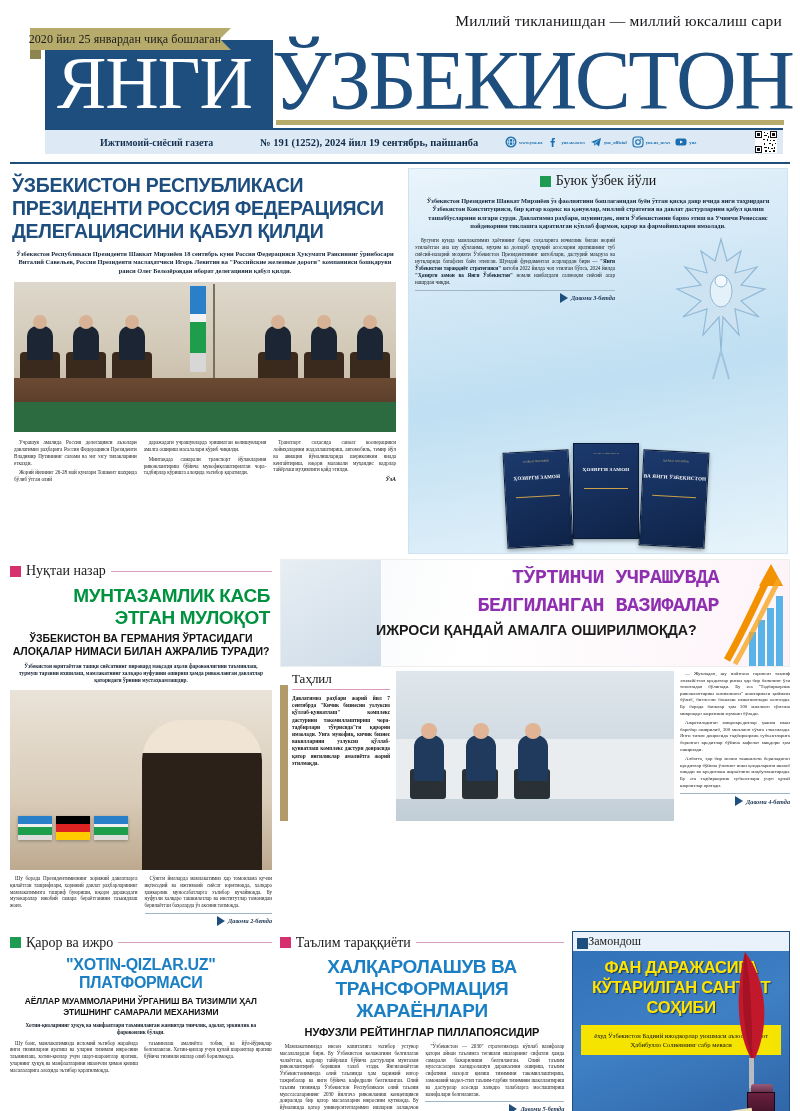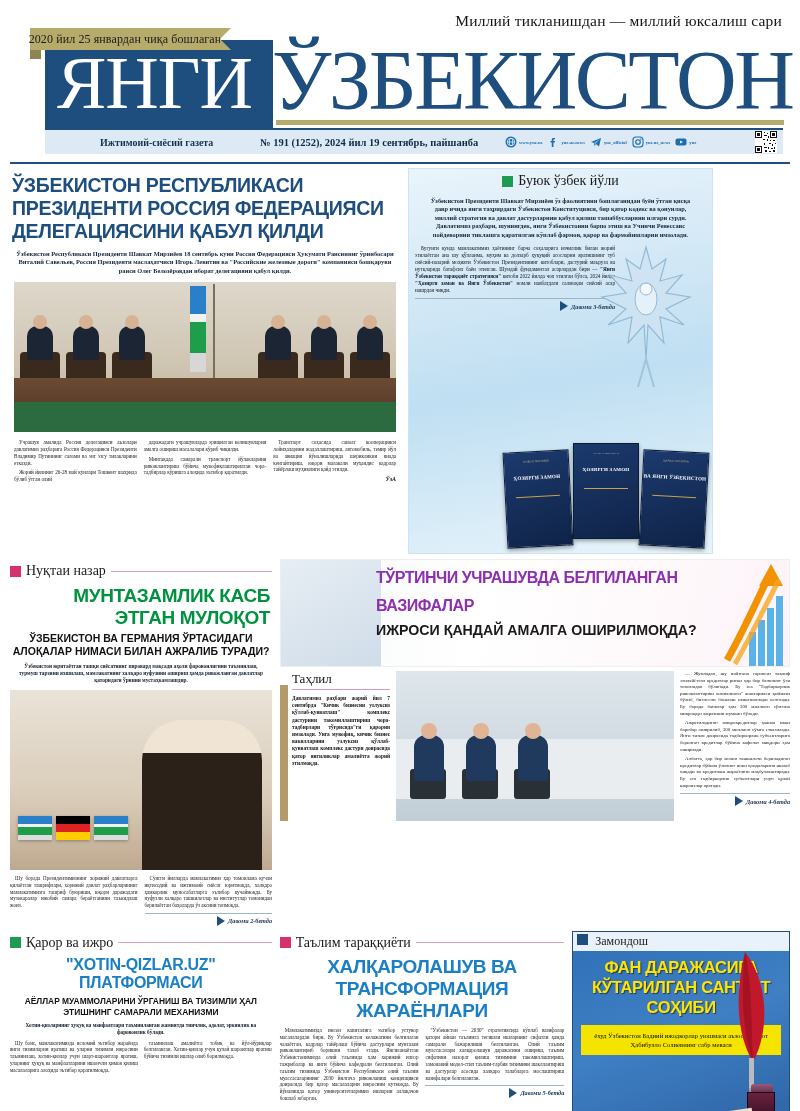--- a/index.html
+++ b/index.html
@@ -68,21 +68,21 @@
   .qr { position:absolute; right:6px; width:22px; height:22px; }
 
   .rule-blue { height:2px; background:#1d4e7e; margin:2px 10px 0 10px; }
 
   
   .body-wrap { position:relative; padding:4px 10px 0 10px; }
 
   
   .toprow { display:flex; gap:8px; }
   .col-left { width:390px; }
-  .col-right { width:305px; position:relative; }
+  .col-right { width:380px; position:relative; }
 
   
   .lead-h1 {
     color:#1d4e7e; font-family:"Liberation Sans", sans-serif;
     font-weight:bold; font-size:19.5px; line-height:23px;
     text-align:left; letter-spacing:-.3px; padding:6px 2px 0 2px;
   }
   .lead-lede {
     font-size:6.4px; line-height:8.4px; text-align:center;
     color:#14263c; font-weight:bold; padding:7px 6px 5px 6px;
@@ -168,23 +168,23 @@
               background:linear-gradient(180deg,#eae3d8 0%, #d9ccb9 60%, #bda98f 100%); }
   .nz-kids { position:absolute; inset:0; }
   .nz-fl { position:absolute; bottom:30px; width:34px; height:24px; box-shadow:0 1px 3px rgba(0,0,0,.3); }
   .nz-girl { position:absolute; right:10px; bottom:0; width:120px; height:150px;
              background:linear-gradient(180deg,#f0e4d4 0 22%, #2b2118 22% 100%); border-radius:40px 40px 0 0; }
   .nz-cols { display:flex; gap:7px; padding-top:3px; }
   .nz-cols > div { flex:1; }
 
   .mr-banner { position:relative; height:108px; overflow:hidden;
                background:linear-gradient(105deg,#f6f8fa 0%, #ffffff 40%, #fdf3f8 100%); border:1px solid #eee; }
-  .mr-h1 { position:absolute; left:95px; right:70px; top:4px; text-align:left;
-           color:#8e2fb0; font-family:Liberation Sans, sans-serif; font-weight:bold;
-           font-size:16px; line-height:28px; letter-spacing:-.5px; }
+  .mr-h1 { position:absolute; left:95px; right:70px; top:4px; text-align:right;
+           color:#8e2fb0; font-family:Liberation Mono, monospace; font-weight:bold;
+           font-size:20px; line-height:28px; letter-spacing:-.5px; }
   .mr-h2 { position:absolute; left:95px; right:40px; top:62px; text-align:left;
            color:#1b1b1b; font-family:"Liberation Sans", sans-serif; font-weight:bold; font-size:14.2px; }
   .mr-desk { position:absolute; left:0; top:0; width:100px; height:108px;
              background:linear-gradient(150deg,#e7eef4 0,#cfdce8 100%); }
   .mr-arrow { position:absolute; right:0; top:0; width:80px; height:108px; }
 
   .mid-cols { display:flex; gap:6px; margin-top:4px; }
   .tahlil-col { width:110px; position:relative; padding-left:12px; }
   .tahlil-bar { position:absolute; left:0; top:14px; width:8px; bottom:0; background:#b39a6b; }
   .tahlil-ttl { font-size:13px; color:#111; font-family:"Liberation Serif", serif; }
@@ -216,21 +216,21 @@
   .tt-h1 { color:#1b7fc4; font-family:"Liberation Sans", sans-serif; font-weight:bold;
            font-size:19px; line-height:22px; text-align:center; padding:5px 0 0 0; letter-spacing:-.4px; }
   .tt-h2 { color:#111; font-family:"Liberation Sans", sans-serif; font-weight:bold;
            font-size:11px; text-align:center; padding:4px 0 0 0; }
   .tt-cols { display:flex; gap:7px; padding-top:5px; }
   .tt-cols > div { flex:1; }
 
   .zam-card { position:relative; height:222px; overflow:hidden;
               background:linear-gradient(160deg,#2f6fb5 0%, #3f7fc4 45%, #2a5fa0 100%);
               border:1px solid #1d4e7e; }
-  .zam-head { background:#e9f2fa; padding:2px 4px; display:flex; align-items:flex-start; gap:7px; }
+  .zam-head { background:#e9f2fa; padding:2px 4px; display:flex; align-items:flex-end; gap:0; }
   .zam-h1 { color:#ffe400; font-family:"Liberation Sans", sans-serif; font-weight:bold;
             font-size:16.5px; line-height:20px; text-align:center; padding:6px 6px 0 6px;
             text-shadow:1px 1px 1px rgba(0,0,0,.5); letter-spacing:-.3px; }
   .zam-sub { margin:8px 8px 0 8px; background:#f5e400; color:#101010;
              font-size:6.6px; line-height:9px; text-align:center; padding:6px 4px; font-weight:normal; }
   .quill { position:absolute; right:8px; top:18px; width:72px; height:160px; }
   .inkwell { position:absolute; right:14px; bottom:26px; width:28px; height:34px;
              background:linear-gradient(180deg,#6b2040 0,#2b0d1c 100%); border:1px solid #1c0812; }
   .inkcork { position:absolute; right:16px; bottom:58px; width:22px; height:10px;
              background:linear-gradient(180deg,#9a5a7a 0,#5d2a44 100%); border-radius:3px; }
@@ -566,20 +566,21 @@
         </div>
       </div>
 
       <div class="bot-mid">
         <div class="secthead" style="justify-content:flex-start">
           <span class="sq pink"></span>
           <span class="secthead-txt">Таълим тараққиёти</span>
           <span class="sect-rule"></span>
         </div>
         <div class="tt-h1">ХАЛҚАРОЛАШУВ ВА ТРАНСФОРМАЦИЯ ЖАРАЁНЛАРИ</div>
+        <div class="tt-h2">НУФУЗЛИ РЕЙТИНГЛАР ПИЛЛАПОЯСИДИР</div>
         <div class="tt-cols">
           <div class="tiny">
             <p>Мамлакатимизда инсон капиталига эътибор устувор масалалардан бири. Бу Ўзбекистон келажагини белгилаган чалаётган, кадрлар тайёрлаш бўйича дастурлари мунтазам ривожлантириб боришни талаб этади. Янгиланаётган Ўзбекистонимизда олий таълимда ҳам хорижий илғор тажрибалар ва янги бўйича кафедрали белгиланган. Олий таълим тизимида Ўзбекистон Республикаси олий таълим муассасаларининг 2030 йилгача ривожланиш концепцияси доирасида бир қатор масалаларни ижросини кутмоқда. Бу йўналишда қатор университетларимиз ишларни аллақачон бошлаб юборган.</p>
           </div>
           <div class="tiny">
             <p>"Ўзбекистон — 2030" стратегиясида кўплаб вазифалар қатори айнан таълимга тегишли ишларнинг сифатли ҳамда самарали бажарилиши белгиланган. Олий таълим муассасалари халқаролашув даражасини ошириш, таълим сифатини назорат қилиш тизимини такомиллаштириш, замонавий модел-стил таълим-тарбия тизимини шакллантириш ва дастурлар асосида халқаро талабларга мослаштириш вазифалари белгиланган.</p>
             <div class="cont">
               <i class="tri"></i>
               <span>Давоми 5-бетда</span>
             </div>

